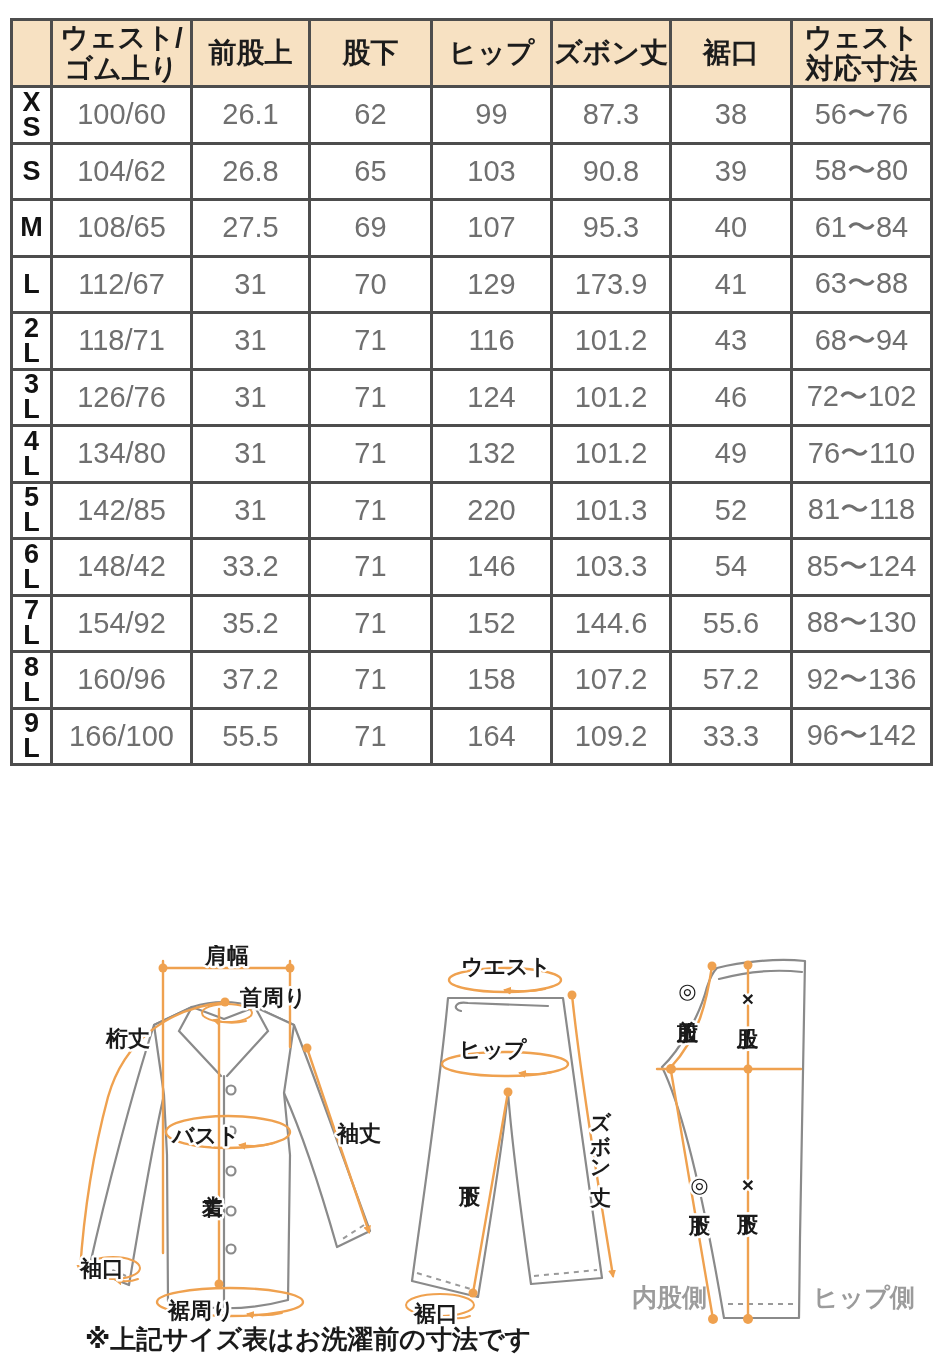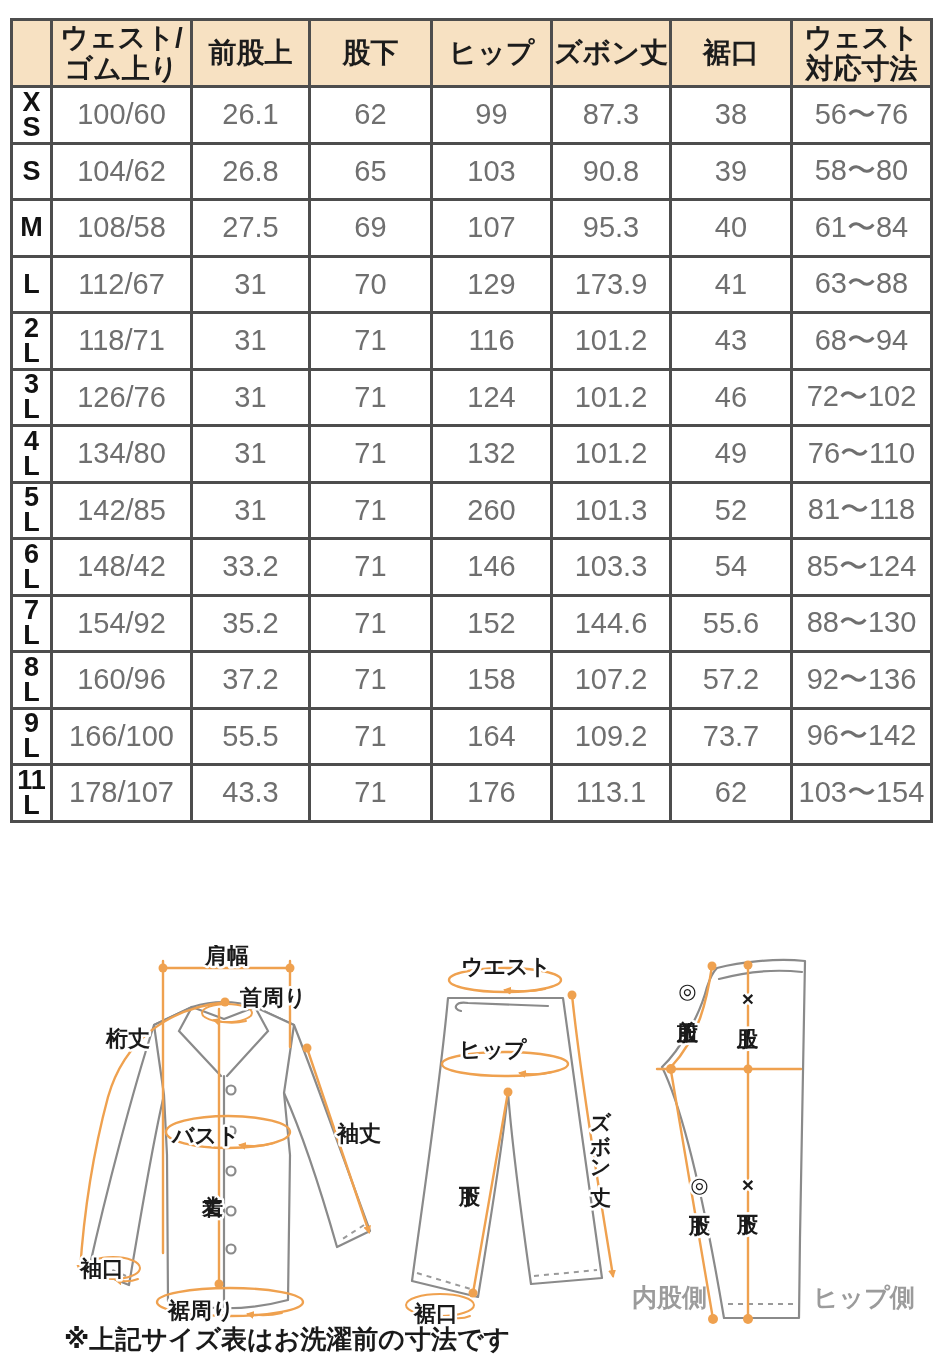--- a/index.html
+++ b/index.html
@@ -37,21 +37,21 @@
   }
   svg text.vlbl{
     font-family:"Liberation Sans","DejaVu Sans",sans-serif;font-size:21px;font-weight:bold;fill:#1a1a1a;
     writing-mode:vertical-rl;text-orientation:upright;letter-spacing:1px;
     paint-order:stroke;stroke:#ffffff;stroke-width:5px;stroke-linejoin:round;
   }
   svg text.glbl{
     font-family:"Liberation Sans","DejaVu Sans",sans-serif;font-size:25px;font-weight:bold;fill:#9b9b9b;
   }
   .note{
-    position:absolute;left:64px;top:1322px;font-size:26px;font-weight:bold;color:#1a1a1a;white-space:nowrap;
+    position:absolute;left:85px;top:1322px;font-size:26px;font-weight:bold;color:#1a1a1a;white-space:nowrap;
   }
 </style>
 </head>
 <body>
 
 <table class="size-table">
   <colgroup>
     <col style="width:40px">
       <col style="width:140px">
       <col style="width:118px">
@@ -89,21 +89,21 @@
         <td>104/62</td>
         <td>26.8</td>
         <td>65</td>
         <td>103</td>
         <td>90.8</td>
         <td>39</td>
         <td>58〜80</td>
       </tr>
       <tr>
         <th class="rowlab">M</th>
-        <td>108/58</td>
+        <td>108/65</td>
         <td>27.5</td>
         <td>69</td>
         <td>107</td>
         <td>95.3</td>
         <td>40</td>
         <td>61〜84</td>
       </tr>
       <tr>
         <th class="rowlab">L</th>
         <td>112/67</td>
@@ -142,21 +142,21 @@
         <td>132</td>
         <td>101.2</td>
         <td>49</td>
         <td>76〜110</td>
       </tr>
       <tr>
         <th class="rowlab">5<br>L</th>
         <td>142/85</td>
         <td>31</td>
         <td>71</td>
-        <td>260</td>
+        <td>220</td>
         <td>101.3</td>
         <td>52</td>
         <td>81〜118</td>
       </tr>
       <tr>
         <th class="rowlab">6<br>L</th>
         <td>148/42</td>
         <td>33.2</td>
         <td>71</td>
         <td>146</td>
@@ -184,32 +184,22 @@
         <td>57.2</td>
         <td>92〜136</td>
       </tr>
       <tr>
         <th class="rowlab">9<br>L</th>
         <td>166/100</td>
         <td>55.5</td>
         <td>71</td>
         <td>164</td>
         <td>109.2</td>
-        <td>73.7</td>
+        <td>33.3</td>
         <td>96〜142</td>
-      </tr>
-      <tr>
-        <th class="rowlab">11<br>L</th>
-        <td>178/107</td>
-        <td>43.3</td>
-        <td>71</td>
-        <td>176</td>
-        <td>113.1</td>
-        <td>62</td>
-        <td>103〜154</td>
       </tr>
     </tbody>
 </table>
 
 <svg class="diagrams" width="940" height="405" viewBox="0 0 940 405">
   <defs>
     <marker id="arr" markerWidth="9" markerHeight="9" refX="6" refY="4" orient="auto" markerUnits="userSpaceOnUse">
       <path d="M0,0 L8,4 L0,8 Z" fill="#efa14f"></path>
     </marker>
   </defs>

